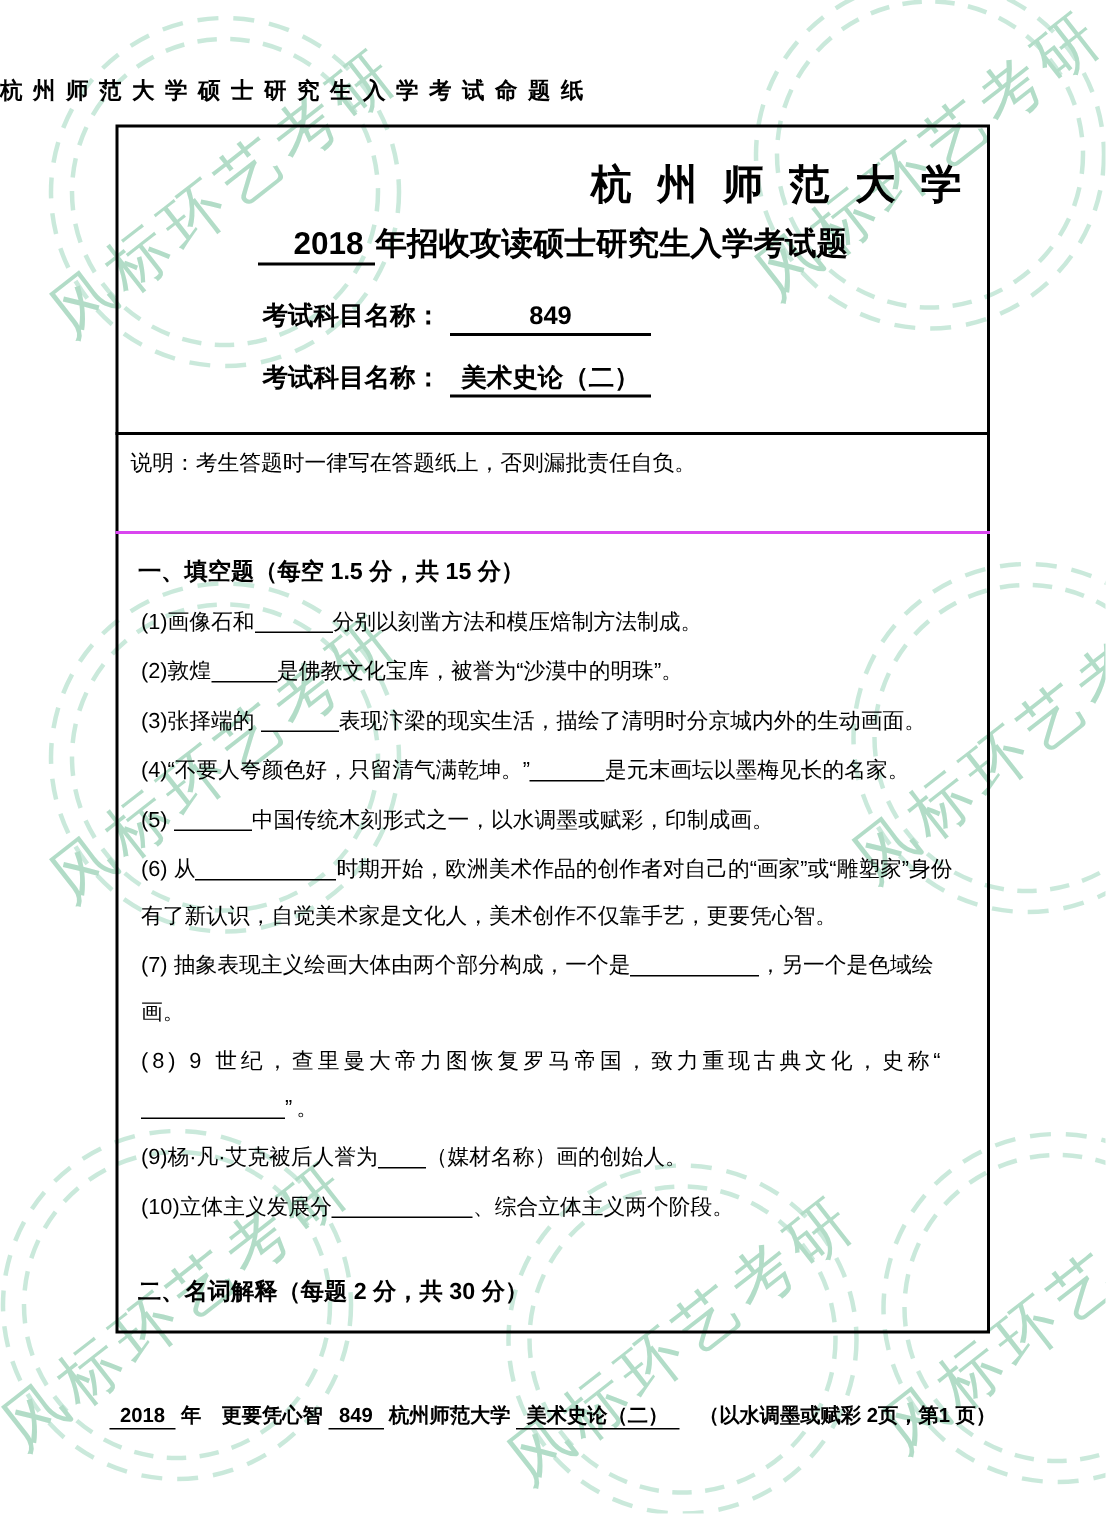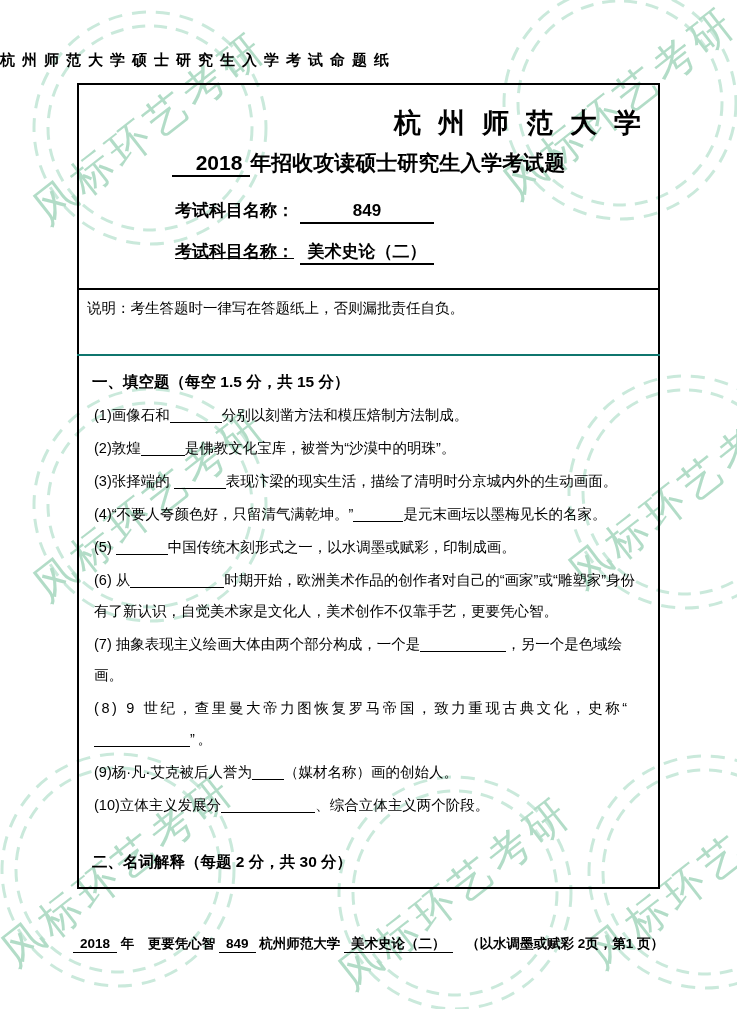--- a/index.html
+++ b/index.html
@@ -30,28 +30,28 @@
   }
   .uni-title{
     margin:22px 0 0;text-align:right;font-size:27px;font-weight:bold;
     letter-spacing:17px;text-indent:17px;line-height:32px;
   }
   .exam-subtitle{
     margin:11px 0 0;text-align:center;font-size:21px;font-weight:bold;line-height:26px;
   }
   .year-u{border-bottom:2px solid #000;padding:0 8px 1px 24px;}
   .subject-line{margin:24px 0 0 96px;font-size:17px;font-weight:bold;line-height:21px;}
-  .subject-line + .subject-line{margin-top:17px;text-decoration:underline;}
+  .subject-line + .subject-line{margin-top:17px;}
   .val-u{
     display:inline-block;border-bottom:2px solid #000;width:134px;
     text-align:center;padding-bottom:1px;margin-left:6px;
   }
   .notice-row{
     position:absolute;left:-2px;right:-2px;top:203px;height:68px;
-    border-top:2px solid #000;border-bottom:2px solid #0f766e;box-sizing:border-box;
+    border-top:2px solid #000;border-bottom:2px solid #d946ef;box-sizing:border-box;
     padding:9px 10px 0;font-size:14.5px;font-weight:normal;
   }
   .qa{
     position:absolute;left:0;right:0;top:269px;bottom:0;
     padding:15px 13px 12px;overflow:hidden;
   }
   .section + .section{margin-top:28px;}
   .section-heading{font-size:15.5px;font-weight:bold;margin:0 0 5px;line-height:26px;}
   .item{font-size:14.5px;line-height:31px;margin:2px;}
   .item.spread{letter-spacing:2.6px;}

